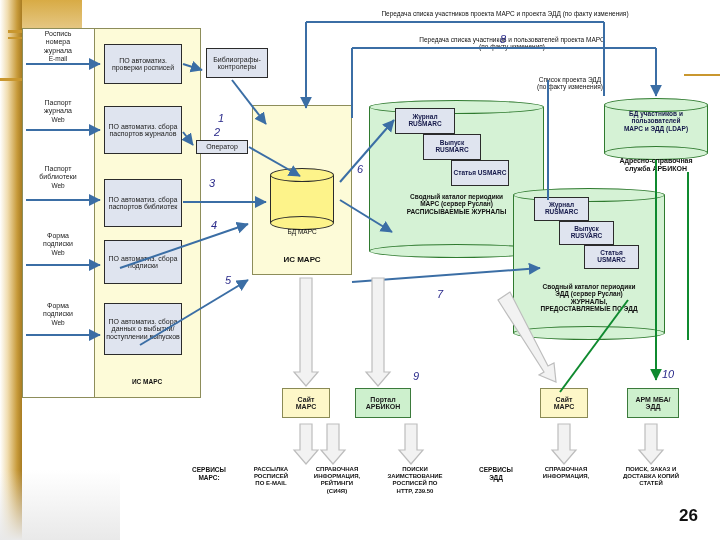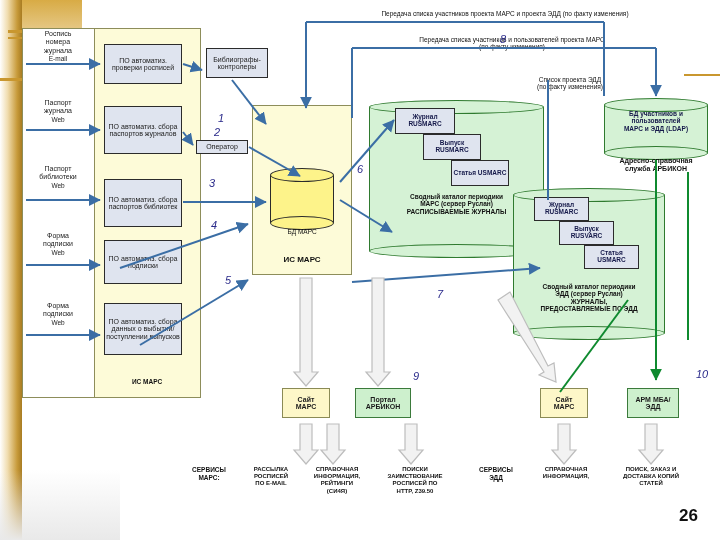--- a/index.html
+++ b/index.html
@@ -360,18 +360,18 @@
   <div id="flow-numbers">
       <div class="flow-num" style="left: 218px; top: 112px; color: rgb(42, 42, 138);">1</div>
       <div class="flow-num" style="left: 214px; top: 126px; color: rgb(42, 42, 138);">2</div>
       <div class="flow-num" style="left: 209px; top: 177px; color: rgb(42, 42, 138);">3</div>
       <div class="flow-num" style="left: 211px; top: 219px; color: rgb(42, 42, 138);">4</div>
       <div class="flow-num" style="left: 225px; top: 274px; color: rgb(42, 42, 138);">5</div>
       <div class="flow-num" style="left: 357px; top: 163px; color: rgb(42, 42, 138);">6</div>
       <div class="flow-num" style="left: 437px; top: 288px; color: rgb(42, 42, 138);">7</div>
       <div class="flow-num" style="left: 500px; top: 33px; color: rgb(42, 42, 138);">8</div>
       <div class="flow-num" style="left: 413px; top: 370px; color: rgb(42, 42, 138);">9</div>
-      <div class="flow-num" style="left: 696px; top: 368px; color: rgb(42, 42, 138);">10</div>
+      <div class="flow-num" style="left: 662px; top: 368px; color: rgb(42, 42, 138);">10</div>
     </div>
 
   <div class="page-number">26</div>
 
 </div>
 
 </body></html>

